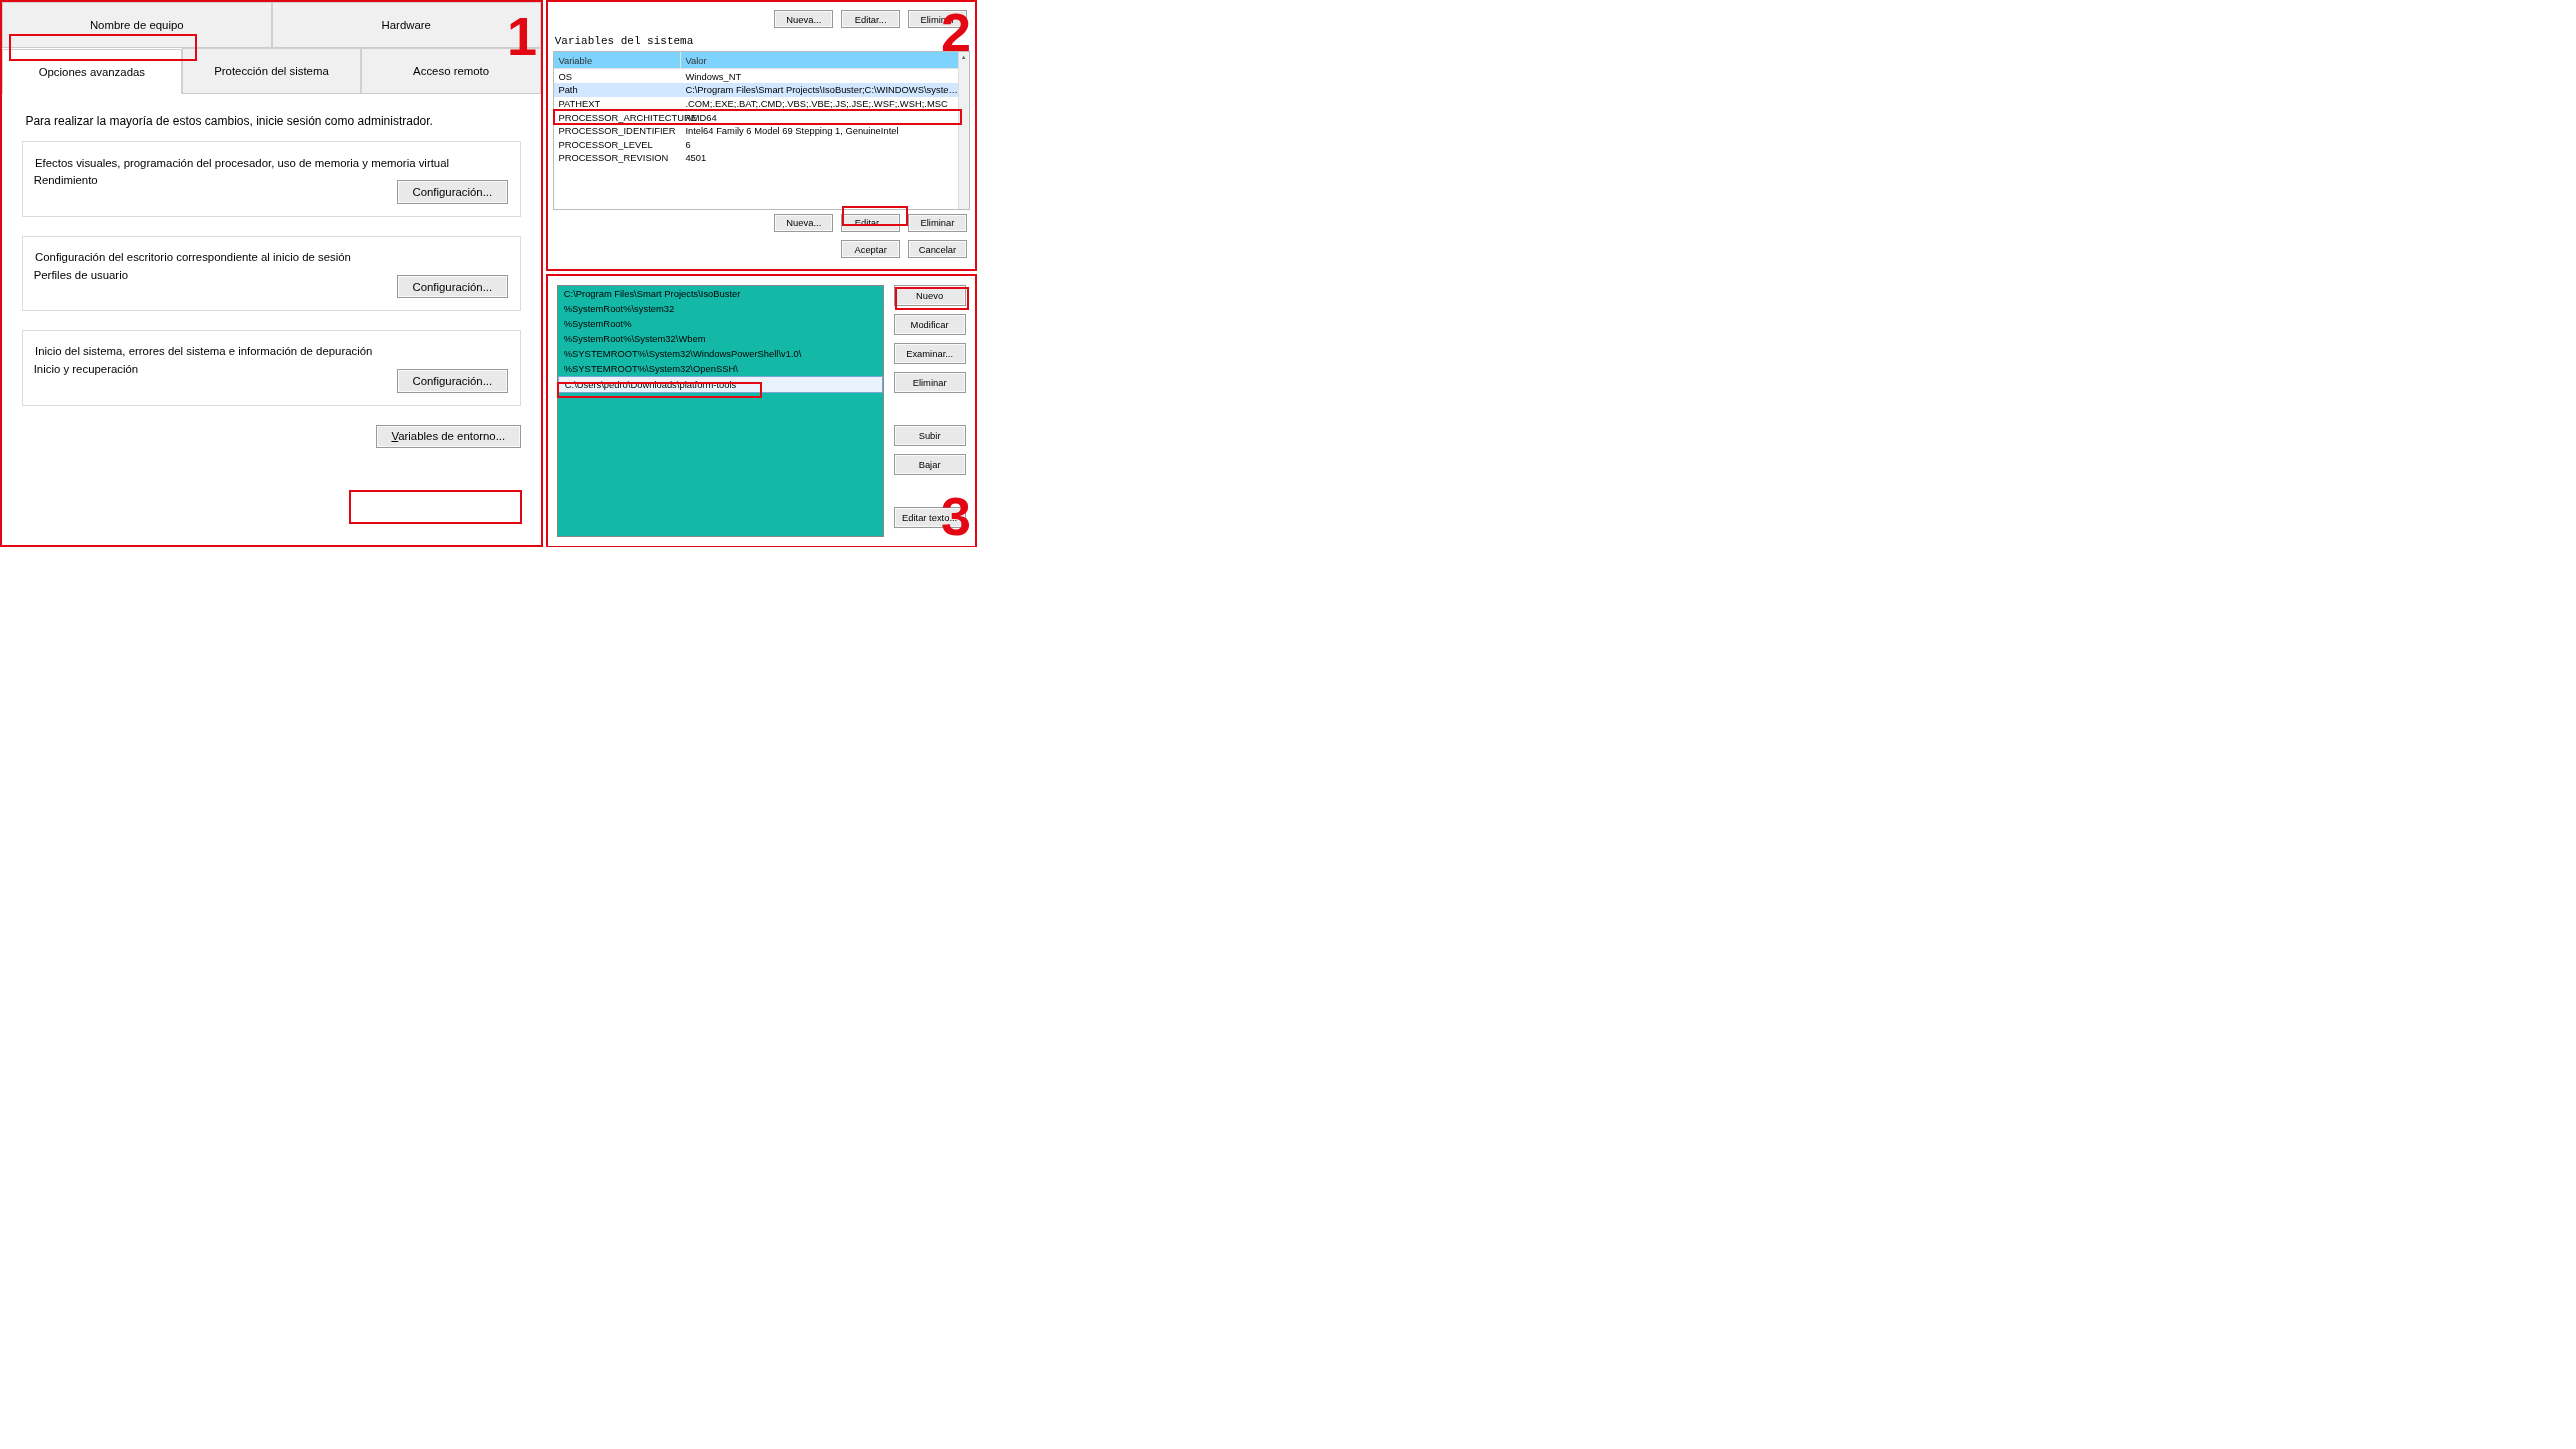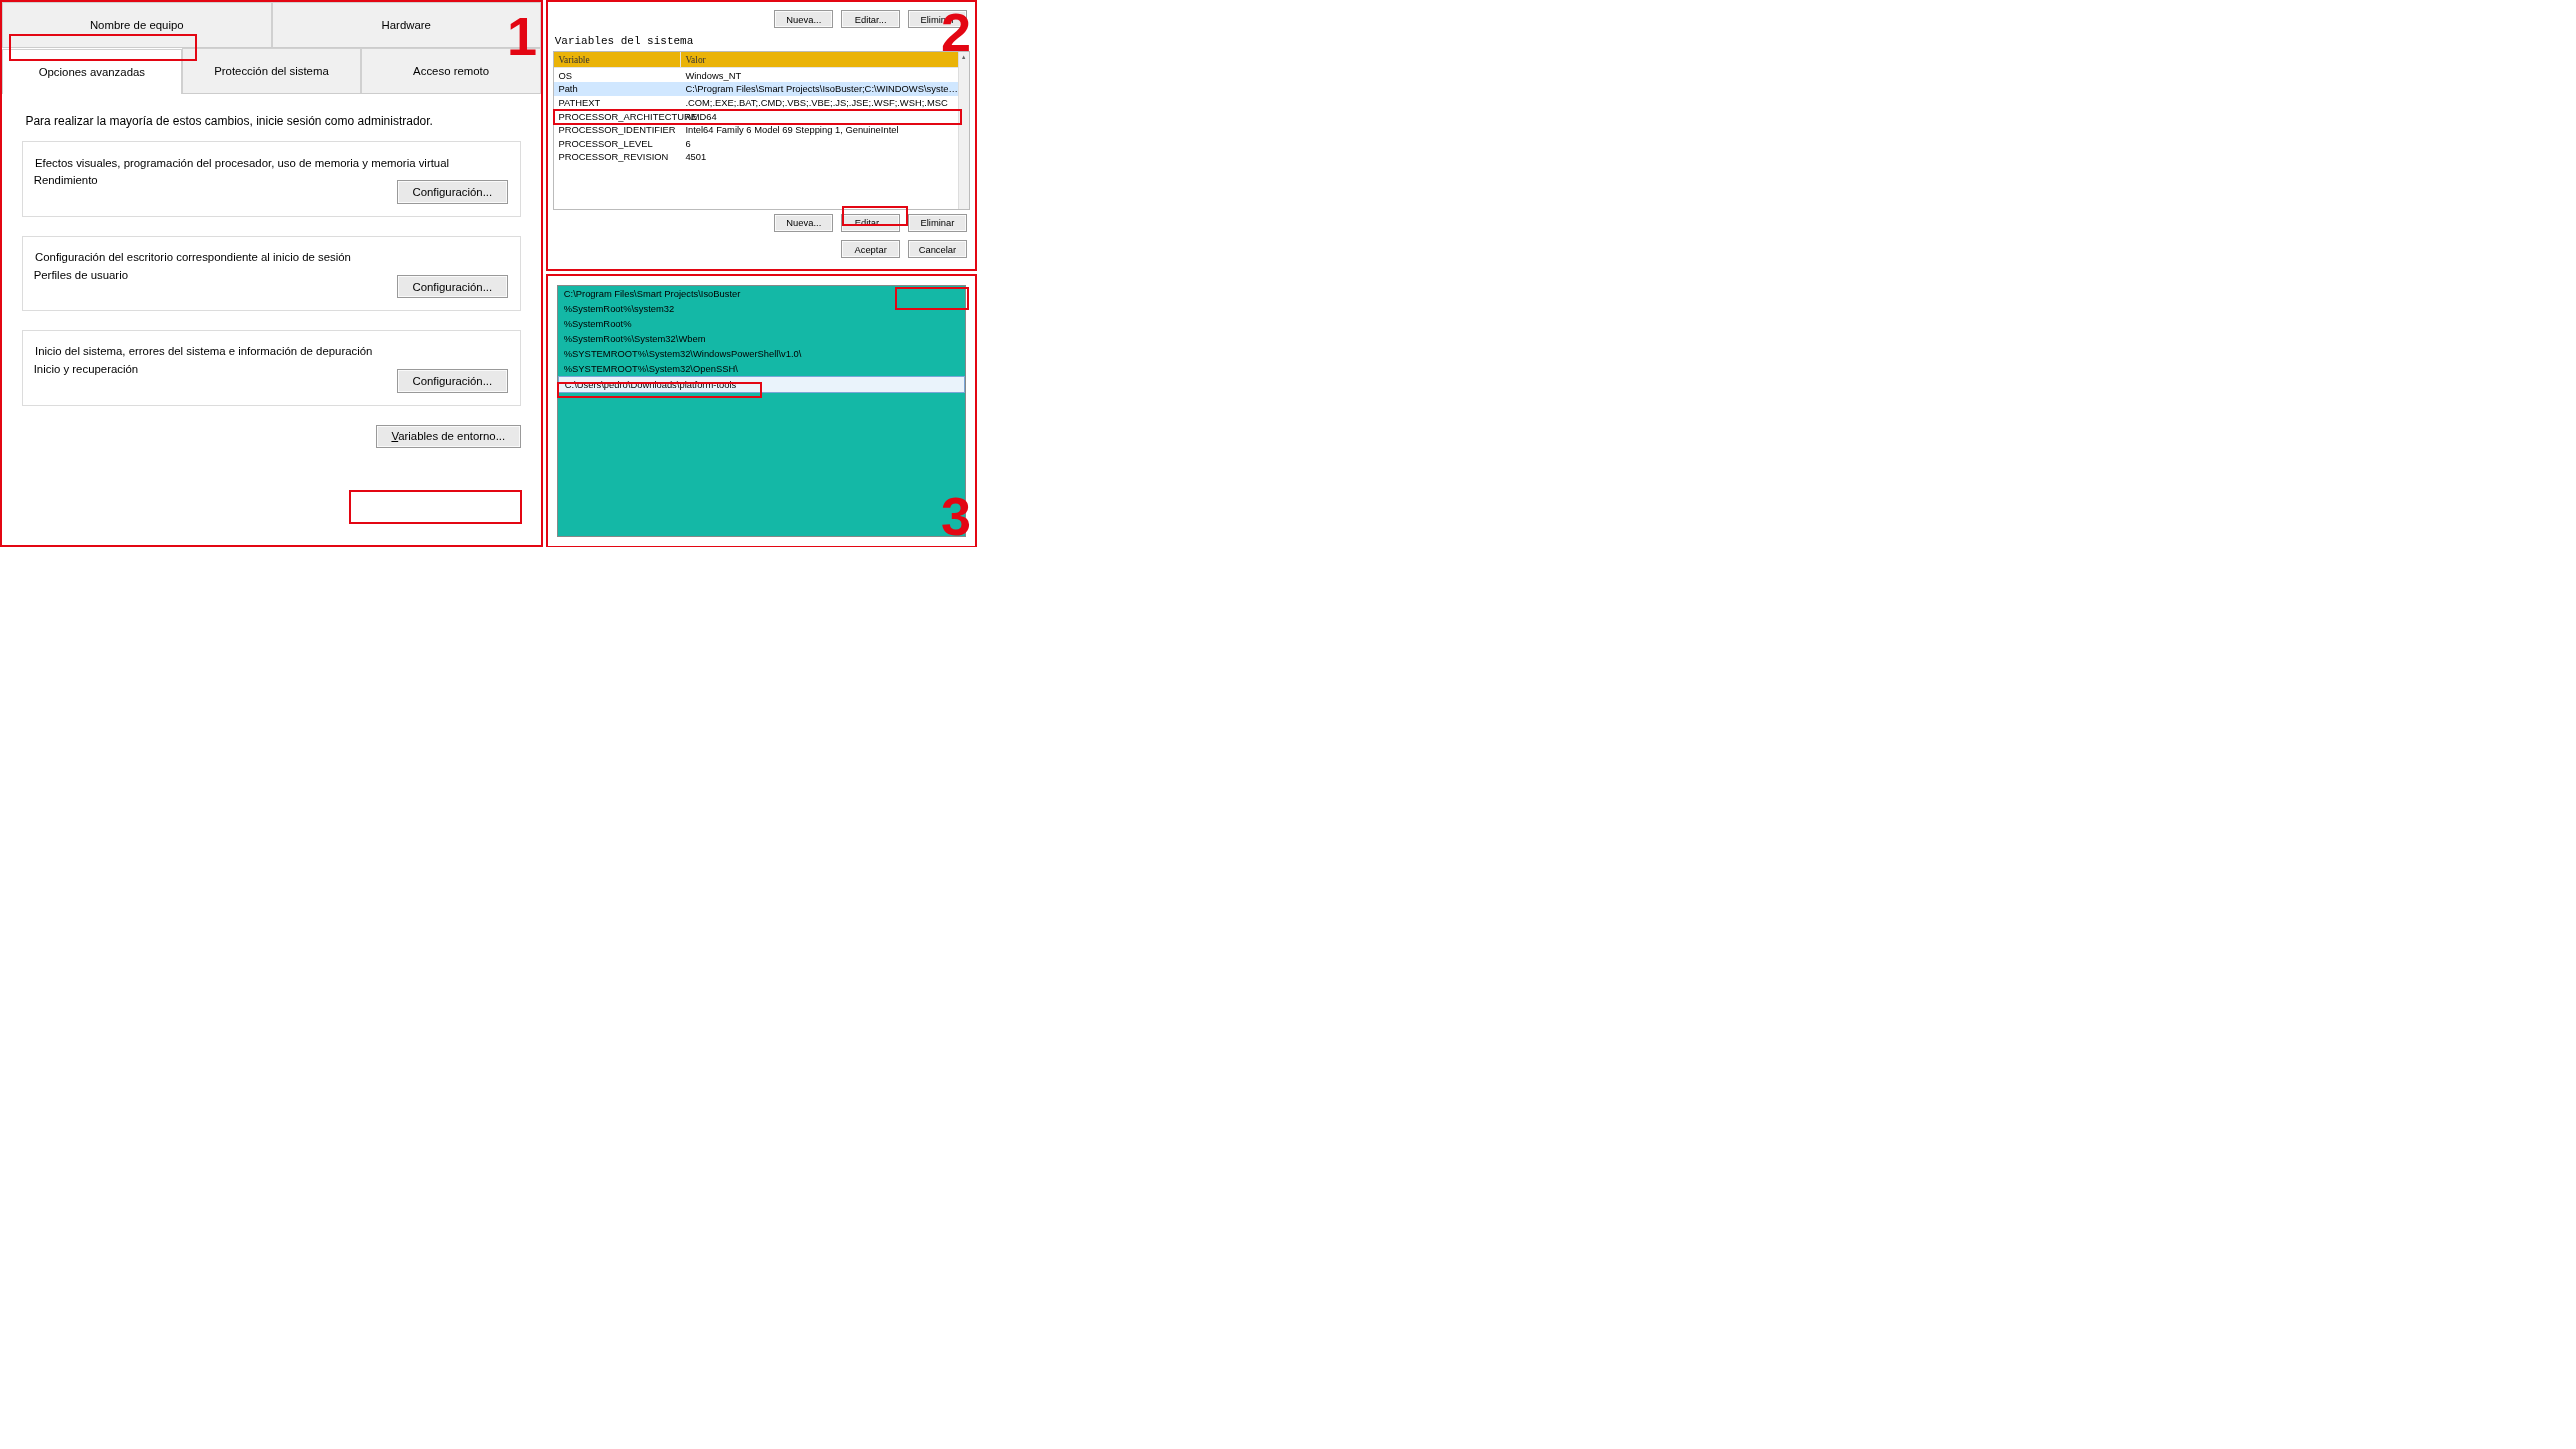--- a/index.html
+++ b/index.html
@@ -71,21 +71,21 @@
   .btnrow { text-align: right; padding: 4px 2.7px; }
   .btnrow .winbtn { min-width: 59px; margin-left: 5.4px; padding: 2.7px 8px; font-size: 9.4px; }
   .grp-label { font-size: 11px; padding: 2.7px 1.3px 4px 1.3px; font-family: Liberation Mono, monospace; }
   .listwrap {
     border: 0.7px solid #bbb;
     flex: 1;
     overflow: hidden;
     position: relative;
   }
   .listhdr, .listrow { display: flex; font-size: 9.4px; }
-  .listhdr div { padding: 2.7px 4px; border-right: 0.7px solid #e4e4e4; background: #eab308; font-weight: 400; color: #333; font-family: Liberation Serif, serif; }
+  .listhdr div { padding: 2.7px 4px; border-right: 0.7px solid #e4e4e4; background: #7dd3fc; font-weight: 400; color: #333; }
   .listhdr { border-bottom: 0.7px solid #e4e4e4; }
   .col-var { width: 127px; flex-shrink: 0; }
   .col-val { flex: 1; overflow: hidden; white-space: nowrap; text-overflow: ellipsis; }
   .listrow div { padding: 1.3px 4px; }
   .listrow.sel { background: #d0e7ff; }
   .scrollbar { position: absolute; right: 0; top: 0; bottom: 0; width: 10.7px; background: #f0f0f0; border-left: 0.7px solid #ddd; }
   .scroll-arrow { height: 10.7px; text-align: center; font-size: 6.7px; color: #666; line-height: 10.7px; }
 
   
   #p3 { left: 546px; top: 274px; width: 431px; height: 274px; }
@@ -222,19 +222,30 @@
       <div id="pathrows">
           <div class="pitem">C:\Program Files\Smart Projects\IsoBuster</div>
           <div class="pitem">%SystemRoot%\system32</div>
           <div class="pitem">%SystemRoot%</div>
           <div class="pitem">%SystemRoot%\System32\Wbem</div>
           <div class="pitem">%SYSTEMROOT%\System32\WindowsPowerShell\v1.0\</div>
           <div class="pitem">%SYSTEMROOT%\System32\OpenSSH\</div>
           <div class="pitem sel">C:\Users\pedro\Downloads\platform-tools</div>
         </div>
     </div>
+    <div class="sidebtns">
+      <button class="winbtn">Nuevo</button>
+      <button class="winbtn">Modificar</button>
+      <button class="winbtn">Examinar...</button>
+      <button class="winbtn">Eliminar</button>
+      <div class="gap"></div>
+      <button class="winbtn">Subir</button>
+      <button class="winbtn">Bajar</button>
+      <div class="gap"></div>
+      <button class="winbtn">Editar texto...</button>
+    </div>
   </div>
 
   <div class="hl" style="left:9.4px; top:106px; width:205px; height:16px;"></div>
   <div class="hl" style="left:347px; top:10.7px; width:74px; height:23px;"></div>
   <div class="step-num" style="right:4px; bottom:2.7px;">3</div>
 </div>
 
 
 </body></html>

